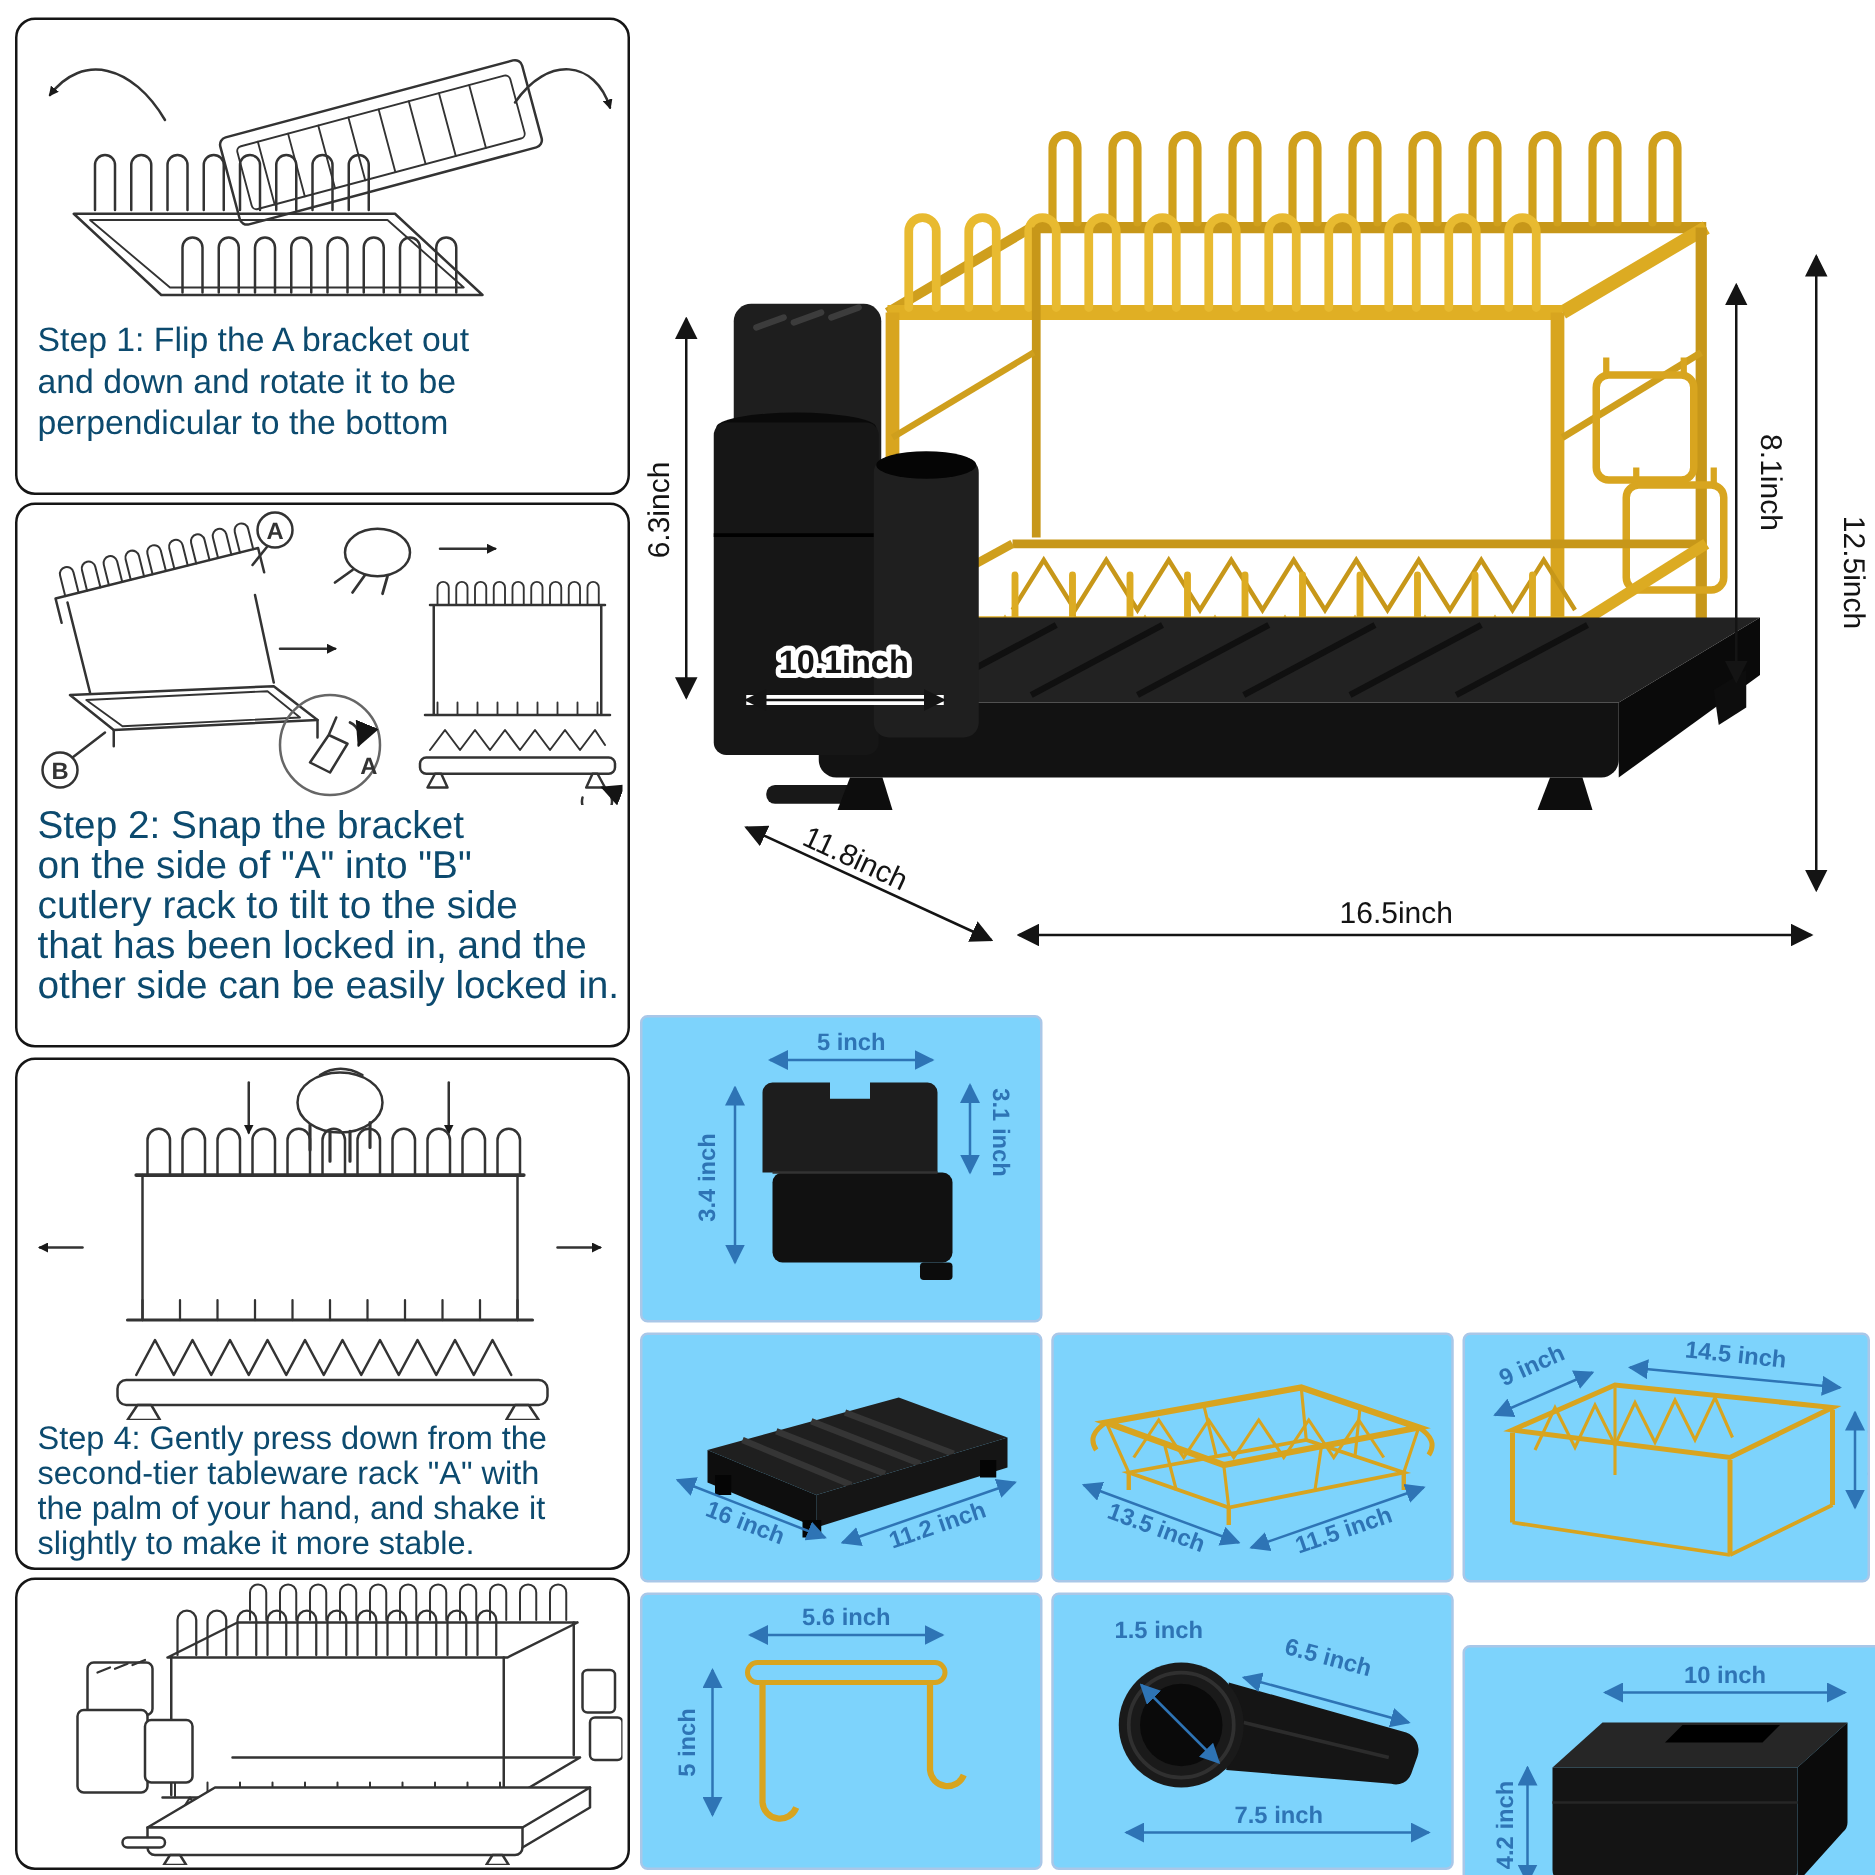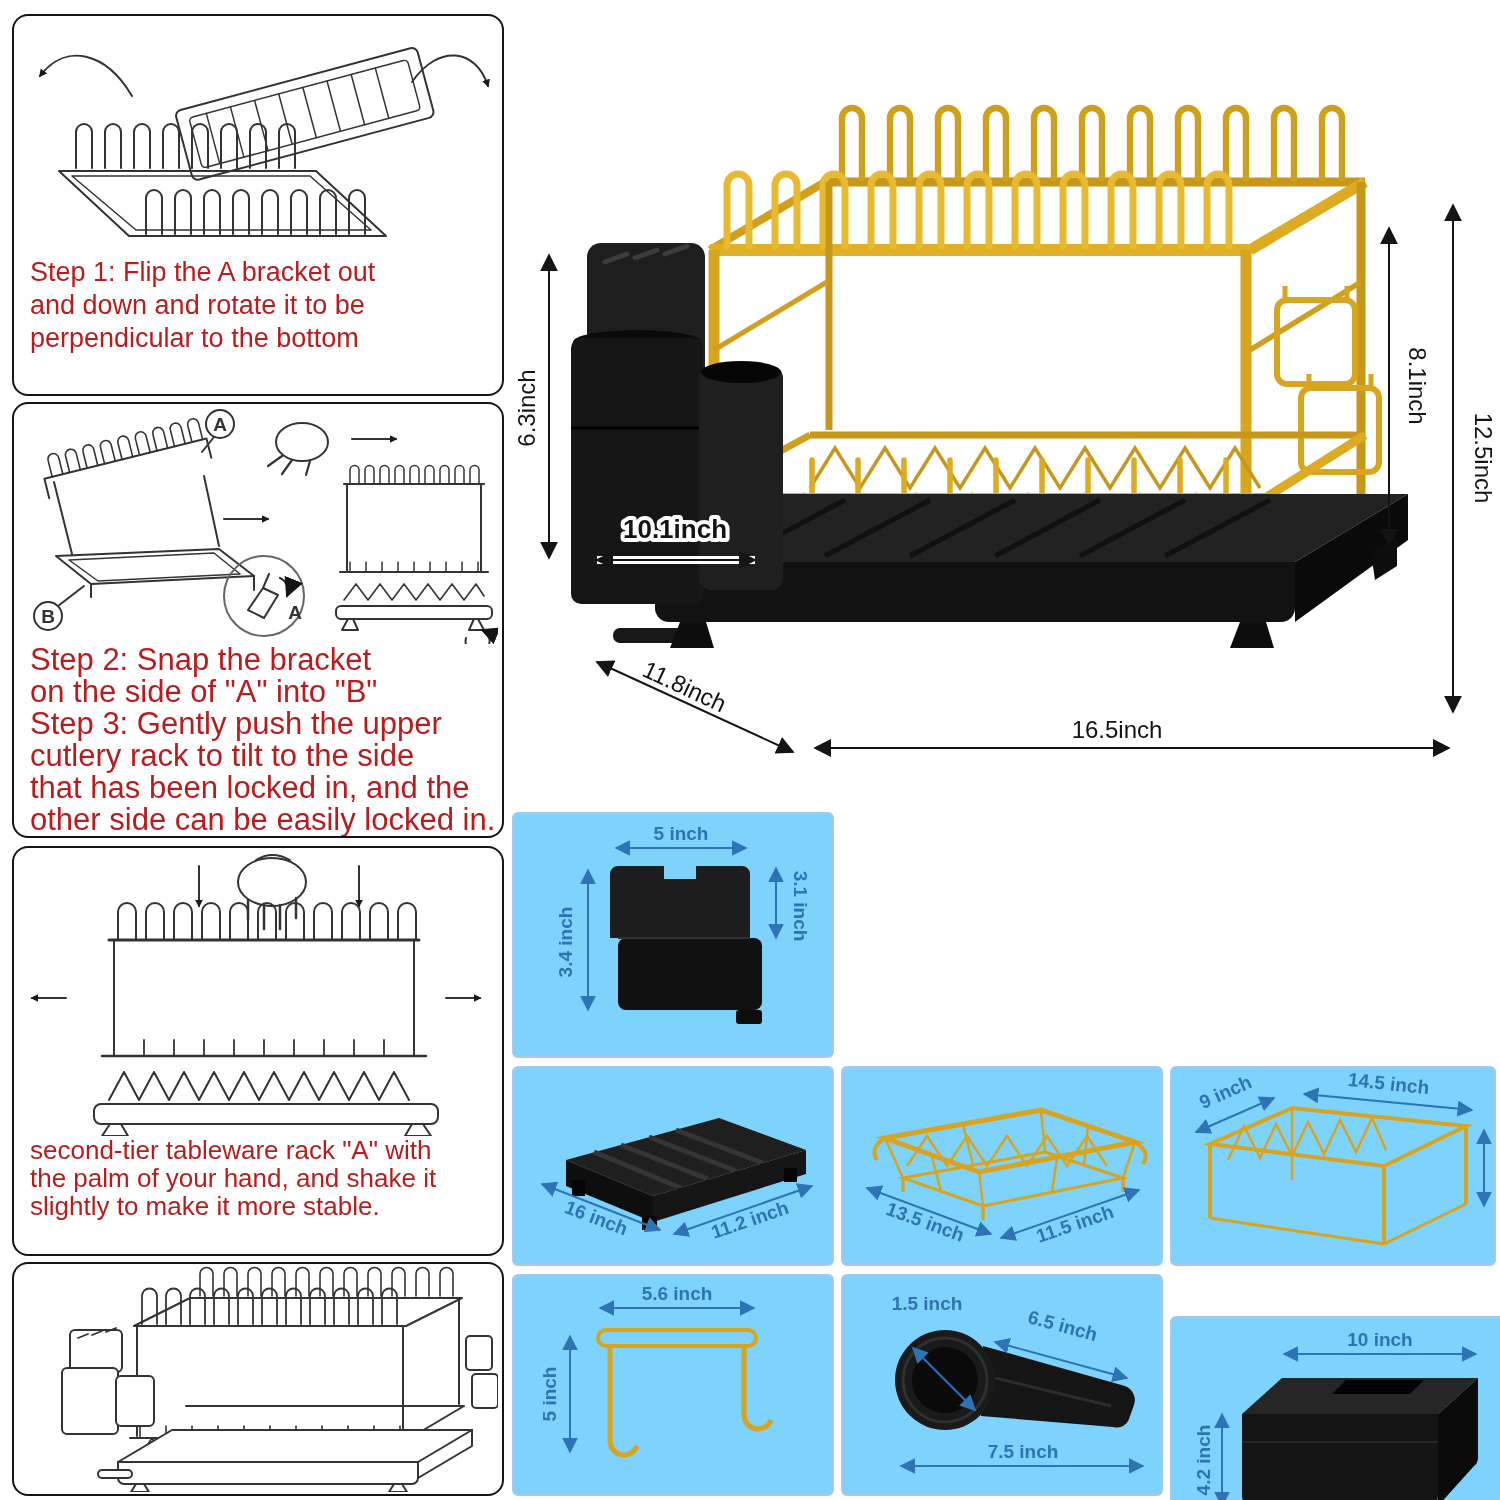--- a/index.html
+++ b/index.html
@@ -1,20 +1,20 @@
 <!DOCTYPE html>
 <html><head>
 <meta charset="utf-8">
 <style>
 *{margin:0;padding:0;box-sizing:border-box}
 html,body{width:1500px;height:1500px}
 body{position:relative;background:#fff;font-family:"Liberation Sans",sans-serif;overflow:hidden}
 .panel{position:absolute;border:2.5px solid #151515;border-radius:16px;background:#fff;overflow:hidden}
 .gpanel{position:absolute;border:2px solid #a9c7e8;border-radius:6px;background:#7dd3fc;overflow:hidden}
-.steps{color:#b91c1c;font-size:27px;line-height:33px;padding-left:16px}
+.steps{color:#0c4a6e;font-size:27px;line-height:33px;padding-left:16px}
 #p2 .steps{font-size:31px;line-height:32px}
 #p3 .steps{font-size:26px;line-height:28px}
 svg{display:block}
 .la{stroke:#333;fill:none;stroke-width:2;stroke-linecap:round;stroke-linejoin:round}
 .lat{fill:#333;font-size:19px;text-anchor:middle;font-weight:bold}
 .dim-line{stroke:#2e74b5;stroke-width:2;fill:none}
 .dim-text{fill:#2e74b5;font-size:19px;font-weight:bold;text-anchor:middle}
 .mdim{stroke:#141414;stroke-width:2;fill:none}
 .mtext{fill:#141414;font-size:24px;text-anchor:middle}
 .halo{stroke:#fff;stroke-width:8;paint-order:stroke;stroke-linejoin:round}
@@ -96,21 +96,20 @@
       <path stroke-width="1.5" d="M336,168 V158 M352,168 V158 M368,168 V158 M384,168 V158 M400,168 V158 M416,168 V158 M432,168 V158 M448,168 V158 M464,168 V158"></path>
       <polyline stroke-width="1.6" points="330,196 342,180 354,196 366,180 378,196 390,180 402,196 414,180 426,196 438,180 450,196 462,180 470,192"></polyline>
       <rect x="322" y="202" width="156" height="13" rx="5"></rect>
       <path d="M334,215 l-6,11 h16 l-5,-11 z M460,215 l-5,11 h15 l-6,-11 z"></path>
       <path stroke-width="2" marker-end="url(#aK)" d="M452,234 a12 12 0 1 0 16,-8"></path>
     </g>
   </svg>
   <div class="steps">
     <div>Step 2: Snap the bracket</div>
     <div>on the side of "A" into "B"</div>
-    <div>Step 3: Gently push the upper</div>
     <div>cutlery rack to tilt to the side</div>
     <div>that has been locked in, and the</div>
     <div>other side can be easily locked in.</div>
   </div>
 </section>
 
 <section class="panel" id="p3" style="left:12px;top:846px;width:492px;height:410px">
   <svg width="484" height="288" viewBox="0 0 484 288">
     <g class="la">
       <ellipse cx="258" cy="34" rx="34" ry="24"></ellipse>
@@ -126,20 +125,21 @@
       <path d="M104,92 V64 A9 9 0 0 1 122,64 V92 M132,92 V64 A9 9 0 0 1 150,64 V92 M160,92 V64 A9 9 0 0 1 178,64 V92 M188,92 V64 A9 9 0 0 1 206,64 V92 M216,92 V64 A9 9 0 0 1 234,64 V92 M244,92 V64 A9 9 0 0 1 262,64 V92 M272,92 V64 A9 9 0 0 1 290,64 V92 M300,92 V64 A9 9 0 0 1 318,64 V92 M328,92 V64 A9 9 0 0 1 346,64 V92 M356,92 V64 A9 9 0 0 1 374,64 V92 M384,92 V64 A9 9 0 0 1 402,64 V92"></path>
       <path d="M100,92 V208 M400,92 V208"></path>
       <path stroke-width="2.5" d="M88,208 H412"></path>
       <path stroke-width="1.8" d="M100,208 V192 M130,208 V192 M160,208 V192 M190,208 V192 M220,208 V192 M250,208 V192 M280,208 V192 M310,208 V192 M340,208 V192 M370,208 V192 M400,208 V192"></path>
       <polyline points="95,252 110,224 125,252 140,224 155,252 170,224 185,252 200,224 215,252 230,224 245,252 260,224 275,252 290,224 305,252 320,224 335,252 350,224 365,252 380,224 395,252"></polyline>
       <rect x="80" y="256" width="344" height="20" rx="7"></rect>
       <path d="M96,276 l-8,12 h26 l-7,-12 z M398,276 l-7,12 h26 l-8,-12 z"></path>
     </g>
   </svg>
   <div class="steps">
+    <div>Step 4: Gently press down from the</div>
     <div>second-tier tableware rack "A" with</div>
     <div>the palm of your hand, and shake it</div>
     <div>slightly to make it more stable.</div>
   </div>
 </section>
 
 <section class="panel" id="p4" style="left:12px;top:1262px;width:492px;height:234px">
   <svg width="484" height="228" viewBox="0 0 484 228">
     <g class="la">
       <path d="M120,62 H392 M392,62 L448,34 M176,34 H448 M120,62 L176,34"></path>

